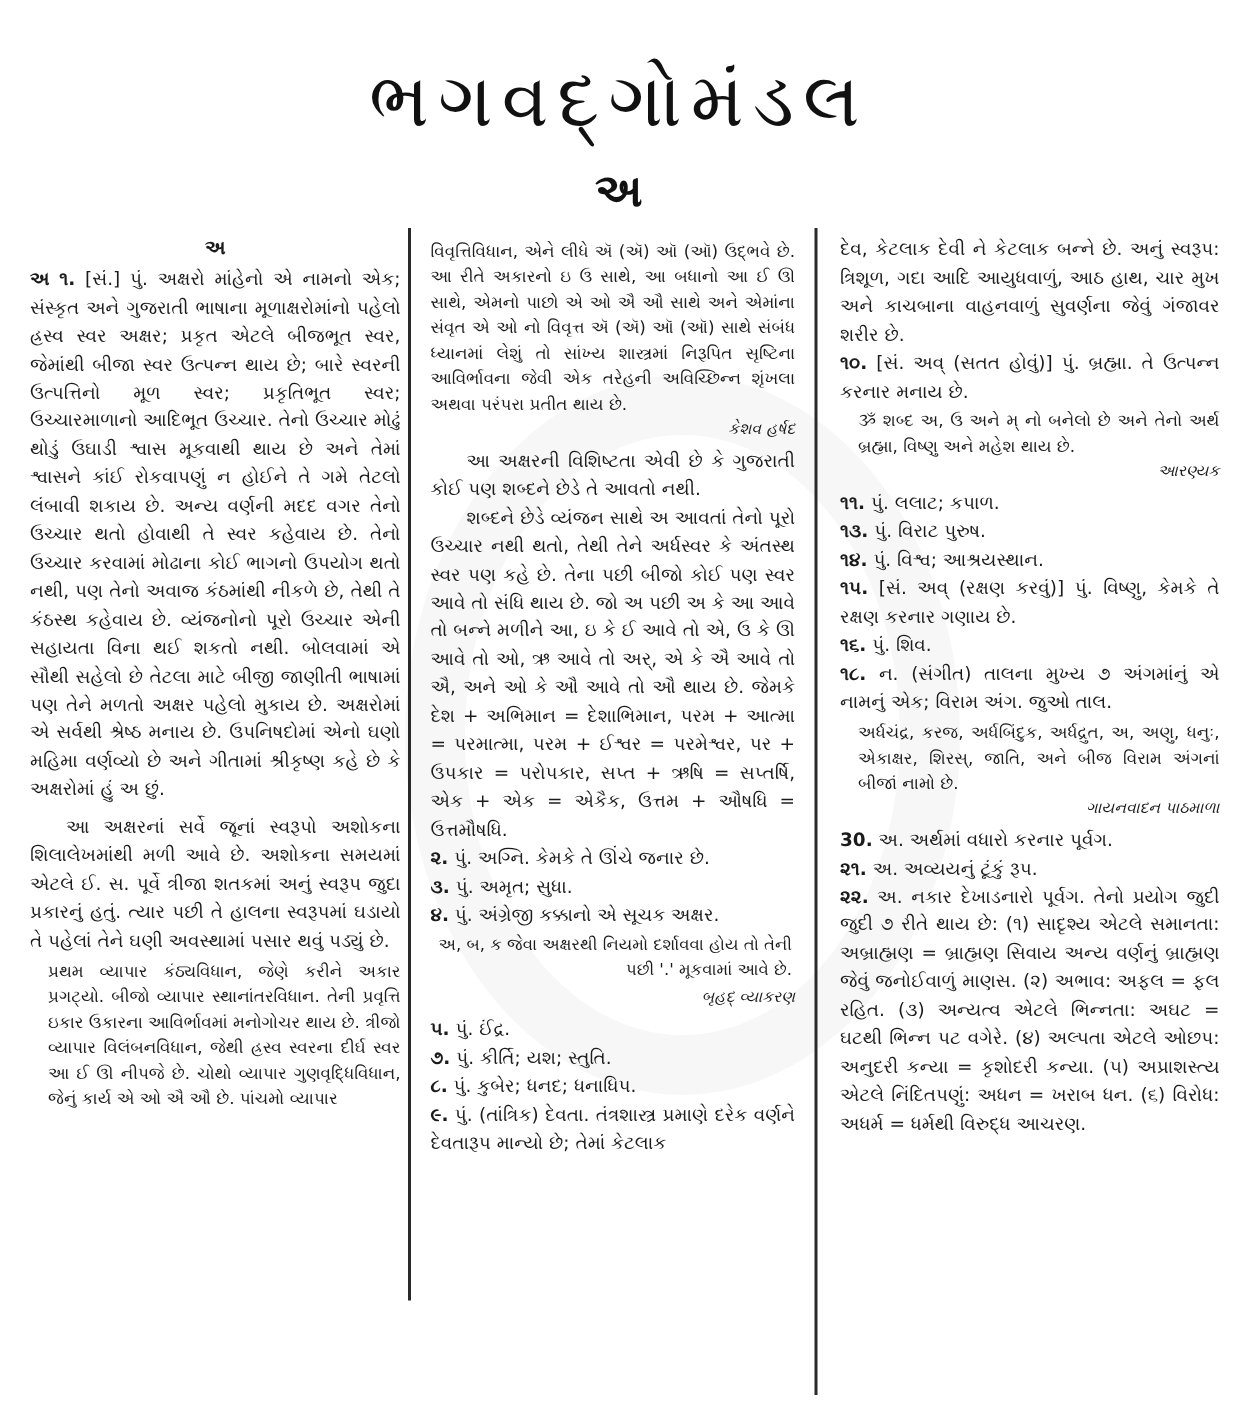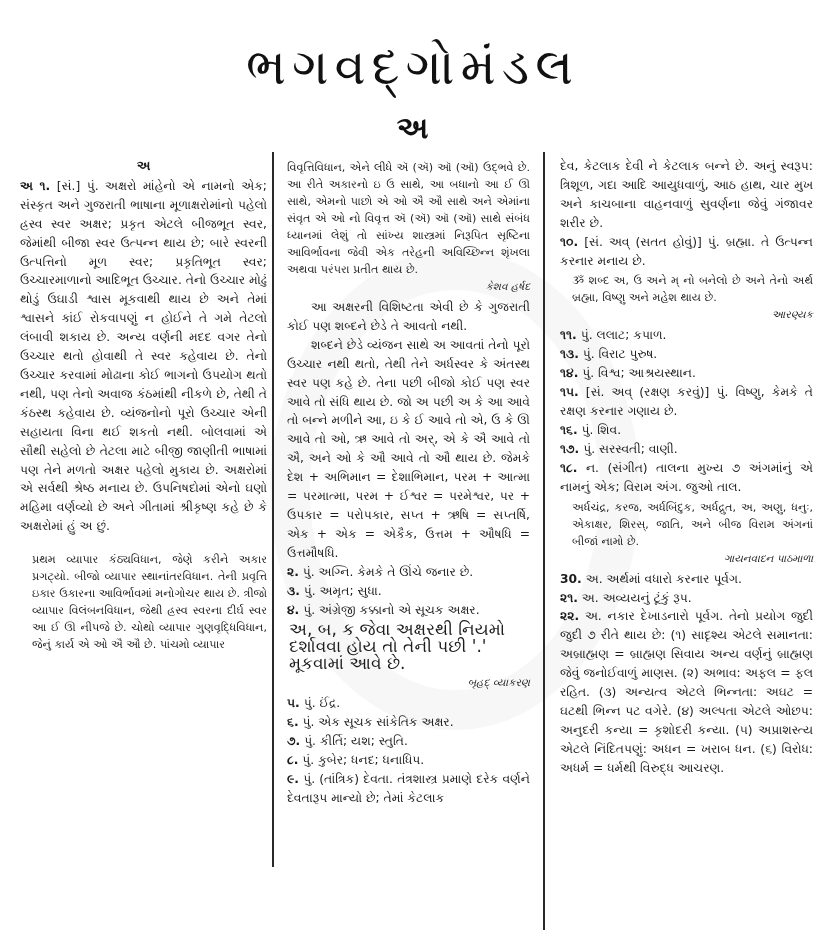--- a/index.html
+++ b/index.html
@@ -24,21 +24,21 @@
   .col-mid { left: 287px; width: 243px; }
   .col-right { left: 560px; width: 253px; }
   .divider { position: absolute; top: 152px; width: 2px; background: #2a2a2a; }
   .divider-1 { left: 272px; height: 715px; }
   .divider-2 { left: 543px; height: 778px; }
   .sub-head { text-align: center; font-weight: bold; font-size: 13px; margin-bottom: 1px; }
   .entry-p { margin: 0; }
   .indent { text-indent: 24px; }
   .bold { font-weight: bold; }
   .quote { font-size: 11.2px; line-height: 17px; margin: 2px 0 0 12px; }
-  .quote-center { font-size: 17px; line-height: 17px; text-align: left; margin: 2px 2px; }
+  .quote-center { font-size: 11px; line-height: 17px; text-align: right; margin: 2px 2px; }
   .source { text-align: right; font-size: 10.5px; line-height: 17px; margin: 0 0 3px 0; font-style: italic; }
   .sense { margin: 0; }
   .watermark {
     position: absolute; left: 270px; top: 250px; width: 290px; height: 400px;
     border-radius: 50%; border: 40px solid rgba(0,0,0,0.03); pointer-events: none;
   }
 </style>
 </head>
 <body>
 
@@ -51,60 +51,59 @@
 <div class="divider divider-2"></div>
 
 <div class="col col-left">
   <div class="sub-head">અ</div>
   <p class="entry-p">
     <span class="bold">અ</span>
     <span class="bold">૧.</span>
     <span>[સં.]</span>
     <span>પું. અક્ષરો માંહેનો એ નામનો એક; સંસ્કૃત અને ગુજરાતી ભાષાના મૂળાક્ષરોમાંનો પહેલો હ્રસ્વ સ્વર અક્ષર; પ્રકૃત એટલે બીજભૂત સ્વર, જેમાંથી બીજા સ્વર ઉત્પન્ન થાય છે; બારે સ્વરની ઉત્પત્તિનો મૂળ સ્વર; પ્રકૃતિભૂત સ્વર; ઉચ્ચારમાળાનો આદિભૂત ઉચ્ચાર. તેનો ઉચ્ચાર મોઢું થોડું ઉઘાડી શ્વાસ મૂકવાથી થાય છે અને તેમાં શ્વાસને કાંઈ રોકવાપણું ન હોઈને તે ગમે તેટલો લંબાવી શકાય છે. અન્ય વર્ણની મદદ વગર તેનો ઉચ્ચાર થતો હોવાથી તે સ્વર કહેવાય છે. તેનો ઉચ્ચાર કરવામાં મોઢાના કોઈ ભાગનો ઉપયોગ થતો નથી, પણ તેનો અવાજ કંઠમાંથી નીકળે છે, તેથી તે કંઠસ્થ કહેવાય છે. વ્યંજનોનો પૂરો ઉચ્ચાર એની સહાયતા વિના થઈ શકતો નથી. બોલવામાં એ સૌથી સહેલો છે તેટલા માટે બીજી જાણીતી ભાષામાં પણ તેને મળતો અક્ષર પહેલો મુકાય છે. અક્ષરોમાં એ સર્વથી શ્રેષ્ઠ મનાય છે. ઉપનિષદોમાં એનો ઘણો મહિમા વર્ણવ્યો છે અને ગીતામાં શ્રીકૃષ્ણ કહે છે કે અક્ષરોમાં હું અ છું.</span>
   </p>
-  <p class="quote" style="margin-top:15px">પ્રથમ વ્યાપાર કંઠ્યવિધાન, જેણે કરીને અકાર પ્રગટ્યો. બીજો વ્યાપાર સ્થાનાંતરવિધાન. તેની પ્રવૃત્તિ ઇકાર ઉકારના આવિર્ભાવમાં મનોગોચર થાય છે. ત્રીજો વ્યાપાર વિલંબનવિધાન, જેથી હ્રસ્વ સ્વરના દીર્ઘ સ્વર આ ઈ ઊ નીપજે છે. ચોથો વ્યાપાર ગુણવૃદ્ધિવિધાન, જેનું કાર્ય એ ઓ ઐ ઔ છે. પાંચમો વ્યાપાર</p>
+  <p class="entry-p indent" style="margin-top:6px">આ અક્ષરનાં સર્વે જૂનાં સ્વરૂપો અશોકના શિલાલેખમાંથી મળી આવે છે. અશોકના સમયમાં એટલે ઈ. સ. પૂર્વે ત્રીજા શતકમાં અનું સ્વરૂપ જુદા પ્રકારનું હતું. ત્યાર પછી તે હાલના સ્વરૂપમાં ઘડાયો તે પહેલાં તેને ઘણી અવસ્થામાં પસાર થવું પડ્યું છે.</p>
+  <p class="quote" style="margin-top:2px">પ્રથમ વ્યાપાર કંઠ્યવિધાન, જેણે કરીને અકાર પ્રગટ્યો. બીજો વ્યાપાર સ્થાનાંતરવિધાન. તેની પ્રવૃત્તિ ઇકાર ઉકારના આવિર્ભાવમાં મનોગોચર થાય છે. ત્રીજો વ્યાપાર વિલંબનવિધાન, જેથી હ્રસ્વ સ્વરના દીર્ઘ સ્વર આ ઈ ઊ નીપજે છે. ચોથો વ્યાપાર ગુણવૃદ્ધિવિધાન, જેનું કાર્ય એ ઓ ઐ ઔ છે. પાંચમો વ્યાપાર</p>
 </div>
 
 <div class="col col-mid">
   <p class="quote" style="margin-left:0">વિવૃત્તિવિધાન, એને લીધે ઍ (ઍ) ઑ (ઑ) ઉદ્ભવે છે. આ રીતે અકારનો ઇ ઉ સાથે, આ બધાનો આ ઈ ઊ સાથે, એમનો પાછો એ ઓ ઐ ઔ સાથે અને એમાંના સંવૃત એ ઓ નો વિવૃત્ત ઍ (ઍ) ઑ (ઑ) સાથે સંબંધ ધ્યાનમાં લેશું તો સાંખ્ય શાસ્ત્રમાં નિરૂપિત સૃષ્ટિના આવિર્ભાવના જેવી એક તરેહની અવિચ્છિન્ન શૃંખલા અથવા પરંપરા પ્રતીત થાય છે.</p>
   <p class="source">કેશવ હર્ષદ</p>
   <p class="entry-p indent">આ અક્ષરની વિશિષ્ટતા એવી છે કે ગુજરાતી કોઈ પણ શબ્દને છેડે તે આવતો નથી.</p>
   <p class="entry-p indent">શબ્દને છેડે વ્યંજન સાથે અ આવતાં તેનો પૂરો ઉચ્ચાર નથી થતો, તેથી તેને અર્ધસ્વર કે અંતસ્થ સ્વર પણ કહે છે. તેના પછી બીજો કોઈ પણ સ્વર આવે તો સંધિ થાય છે. જો અ પછી અ કે આ આવે તો બન્ને મળીને આ, ઇ કે ઈ આવે તો એ, ઉ કે ઊ આવે તો ઓ, ઋ આવે તો અર્, એ કે ઐ આવે તો ઐ, અને ઓ કે ઔ આવે તો ઔ થાય છે. જેમકે દેશ + અભિમાન = દેશાભિમાન, પરમ + આત્મા = પરમાત્મા, પરમ + ઈશ્વર = પરમેશ્વર, પર + ઉપકાર = પરોપકાર, સપ્ત + ઋષિ = સપ્તર્ષિ, એક + એક = એકૈક, ઉત્તમ + ઔષધિ = ઉત્તમૌષધિ.</p>
 
   <div>
     <p class="sense"><span class="bold">૨.</span> <span>પું. અગ્નિ. કેમકે તે ઊંચે જનાર છે.</span></p>
     <p class="sense"><span class="bold">૩.</span> <span>પું. અમૃત; સુધા.</span></p>
     <p class="sense"><span class="bold">૪.</span> <span>પું. અંગ્રેજી કક્કાનો એ સૂચક અક્ષર.</span></p>
   </div>
 
   <p class="quote-center">અ, બ, ક જેવા અક્ષરથી નિયમો દર્શાવવા હોય તો તેની પછી '.' મૂકવામાં આવે છે.</p>
   <p class="source">બૃહદ્ વ્યાકરણ</p>
 
   <div>
     <p class="sense"><span class="bold">૫.</span> <span>પું. ઈંદ્ર.</span></p>
-    <p class="sense"><span class="bold">૬.</span> <span>પું. એક સૂચક સાંકેતિક અક્ષર.</span></p>
     <p class="sense"><span class="bold">૭.</span> <span>પું. કીર્તિ; યશ; સ્તુતિ.</span></p>
     <p class="sense"><span class="bold">૮.</span> <span>પું. કુબેર; ધનદ; ધનાધિપ.</span></p>
     <p class="sense"><span class="bold">૯.</span> <span>પું. (તાંત્રિક) દેવતા. તંત્રશાસ્ત્ર પ્રમાણે દરેક વર્ણને દેવતારૂપ માન્યો છે; તેમાં કેટલાક</span></p>
   </div>
 </div>
 
 <div class="col col-right">
   <p class="entry-p">દેવ, કેટલાક દેવી ને કેટલાક બન્ને છે. અનું સ્વરૂપ: ત્રિશૂળ, ગદા આદિ આયુધવાળું, આઠ હાથ, ચાર મુખ અને કાચબાના વાહનવાળું સુવર્ણના જેવું ગંજાવર શરીર છે.</p>
   <p class="sense"><span class="bold">૧૦.</span> <span>[સં. અવ્ (સતત હોવું)] પું. બ્રહ્મા. તે ઉત્પન્ન કરનાર મનાય છે.</span></p>
   <p class="quote">ૐ શબ્દ અ, ઉ અને મ્ નો બનેલો છે અને તેનો અર્થ બ્રહ્મા, વિષ્ણુ અને મહેશ થાય છે.</p>
   <p class="source">આરણ્યક</p>
 
   <div>
     <p class="sense"><span class="bold">૧૧.</span> <span>પું. લલાટ; કપાળ.</span></p>
     <p class="sense"><span class="bold">૧૩.</span> <span>પું. વિરાટ પુરુષ.</span></p>
     <p class="sense"><span class="bold">૧૪.</span> <span>પું. વિશ્વ; આશ્રયસ્થાન.</span></p>
     <p class="sense"><span class="bold">૧૫.</span> <span>[સં. અવ્ (રક્ષણ કરવું)] પું. વિષ્ણુ, કેમકે તે રક્ષણ કરનાર ગણાય છે.</span></p>
     <p class="sense"><span class="bold">૧૬.</span> <span>પું. શિવ.</span></p>
-    <p class="sense"><span class="bold">૧૭.</span> <span>પું. સરસ્વતી; વાણી.</span></p>
     <p class="sense"><span class="bold">૧૮.</span> <span>ન. (સંગીત) તાલના મુખ્ય ૭ અંગમાંનું એ નામનું એક; વિરામ અંગ. જુઓ તાલ.</span></p>
   </div>
 
   <p class="quote">અર્ધચંદ્ર, કરજ, અર્ધબિંદુક, અર્ધદ્રુત, અ, અણુ, ધનુઃ, એકાક્ષર, શિરસ્, જાતિ, અને બીજ વિરામ અંગનાં બીજાં નામો છે.</p>
   <p class="source">ગાયનવાદન પાઠમાળા</p>
 
   <div>
     <p class="sense"><span class="bold">30.</span> <span>અ. અર્થમાં વધારો કરનાર પૂર્વગ.</span></p>
     <p class="sense"><span class="bold">૨૧.</span> <span>અ. અવ્યયનું ટૂંકું રૂપ.</span></p>
     <p class="sense"><span class="bold">૨૨.</span> <span>અ. નકાર દેખાડનારો પૂર્વગ. તેનો પ્રયોગ જુદી જુદી ૭ રીતે થાય છે: (૧) સાદૃશ્ય એટલે સમાનતા: અબ્રાહ્મણ = બ્રાહ્મણ સિવાય અન્ય વર્ણનું બ્રાહ્મણ જેવું જનોઈવાળું માણસ. (૨) અભાવ: અફલ = ફલ રહિત. (૩) અન્યત્વ એટલે ભિન્નતા: અઘટ = ઘટથી ભિન્ન પટ વગેરે. (૪) અલ્પતા એટલે ઓછપ: અનુદરી કન્યા = કૃશોદરી કન્યા. (૫) અપ્રાશસ્ત્ય એટલે નિંદિતપણું: અધન = ખરાબ ધન. (૬) વિરોધ: અધર્મ = ધર્મથી વિરુદ્ધ આચરણ.</span></p>

